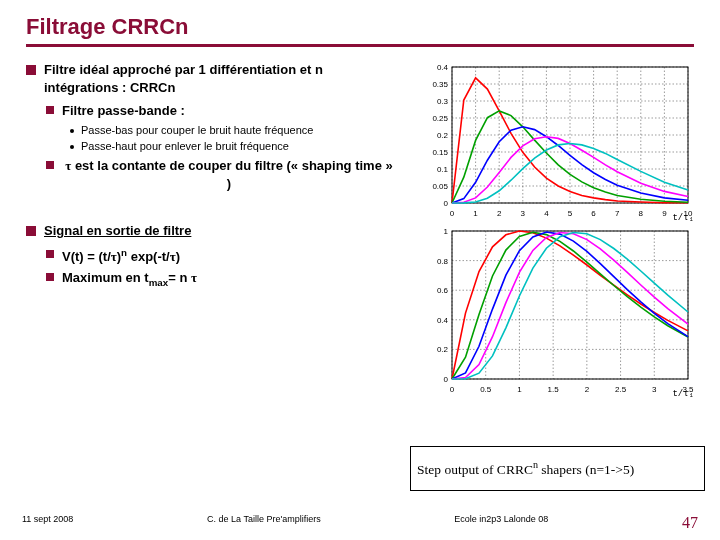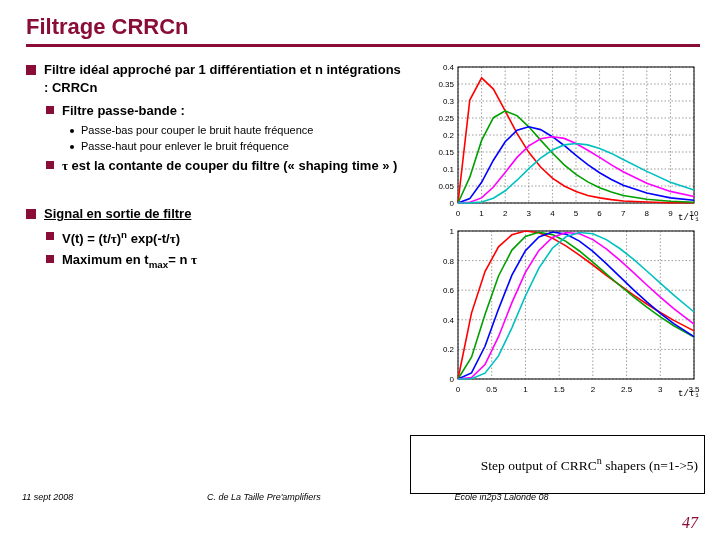--- a/index.html
+++ b/index.html
@@ -3,59 +3,58 @@
 <meta charset="utf-8">
 <style>
   * { box-sizing: border-box; margin: 0; padding: 0; }
   body {
     width: 720px; height: 540px;
     font-family: "Comic Sans MS", cursive, sans-serif;
     background: #fff; color: #000;
     position: relative;
     overflow: hidden;
   }
-  .slide { padding: 14px 20px 0 26px; }
+  .slide { padding: 14px 26px 0 26px; }
   .title { font-size: 22px; font-weight: bold; color: #8a0d37; margin-bottom: 4px; }
   .title-rule { border: none; border-top: 3px solid #8a0d37; margin-bottom: 14px; }
   .content { display: flex; gap: 20px; }
   .left { width: 378px; font-size: 13px; line-height: 1.35; }
   .right { width: 280px; }
   .b1 { display: flex; margin-bottom: 6px; }
-  .b2 { display: flex; margin: 3px 0 3px 20px; }
+  .b2 { display: flex; margin: 3px 0 3px 20px; text-align: center; }
   .b3 { display: flex; margin: 2px 0 2px 44px; font-size: 11px; }
   .sq { flex: 0 0 10px; height: 10px; background: #8a0d37; margin-top: 4px; margin-right: 8px; }
   .sq2 { flex: 0 0 8px; height: 8px; background: #8a0d37; margin-top: 4px; margin-right: 8px; }
   .dot { flex: 0 0 4px; height: 4px; background: #000; border-radius: 50%; margin-top: 6px; margin-right: 7px; }
   .b1 > .txt { font-weight: bold; }
   .b2 > .txt { font-weight: bold; }
   .tau { font-family: Georgia, serif; }
   .sup { vertical-align: super; font-size: 0.75em; }
   .sub { vertical-align: sub; font-size: 0.75em; }
   .chart {
     width: 278px; position: relative; margin-bottom: 4px;
   }
   .chart svg { display: block; }
   .axis-label-x {
     position: absolute; right: 0; bottom: -2px;
     font-family: Liberation Mono, monospace; font-size: 9px;
   }
   .caption-box {
-    position: absolute; left: 410px; top: 435px; width: 295px;
-    border: 1px solid #000; padding: 19px 6px;
+    position: absolute; left: 410px; top: 446px; width: 295px;
+    border: 1px solid #000; padding: 12px 6px;
     font-family: "Times New Roman", serif; font-size: 13.5px;
-    text-align: right; background: #fff;
+    text-align: left; background: #fff;
   }
   .footer {
     position: absolute; left: 0; bottom: 8px; width: 100%;
     display: flex; justify-content: space-between;
     font-family: Arial, sans-serif; font-size: 9px; color: #000;
     padding: 0 22px;
-    font-style: italic;
-  }
-  .pagenum { font-size: 16px; color: #8a0d37; font-weight: normal; font-family: "Comic Sans MS", cursive; margin-top: 22px; }
+  }
+  .pagenum { font-size: 16px; color: #8a0d37; font-weight: normal; font-family: "Comic Sans MS", cursive; }
   .s2 { margin-top: 30px; text-decoration: underline; }
 </style>
 </head>
 <body>
 
 <div class="slide">
   <div class="title">Filtrage CRRCn</div>
   <hr class="title-rule">
 
   <div class="content">

